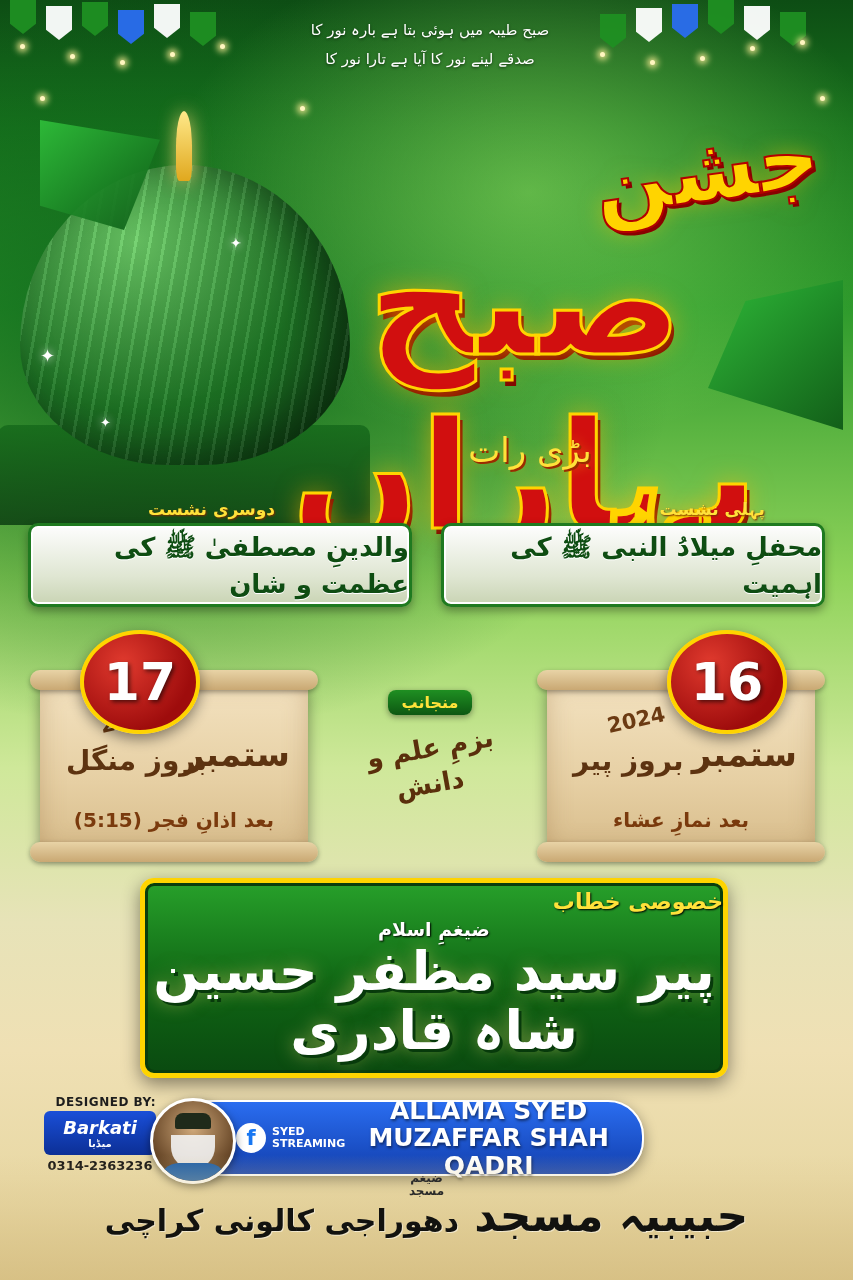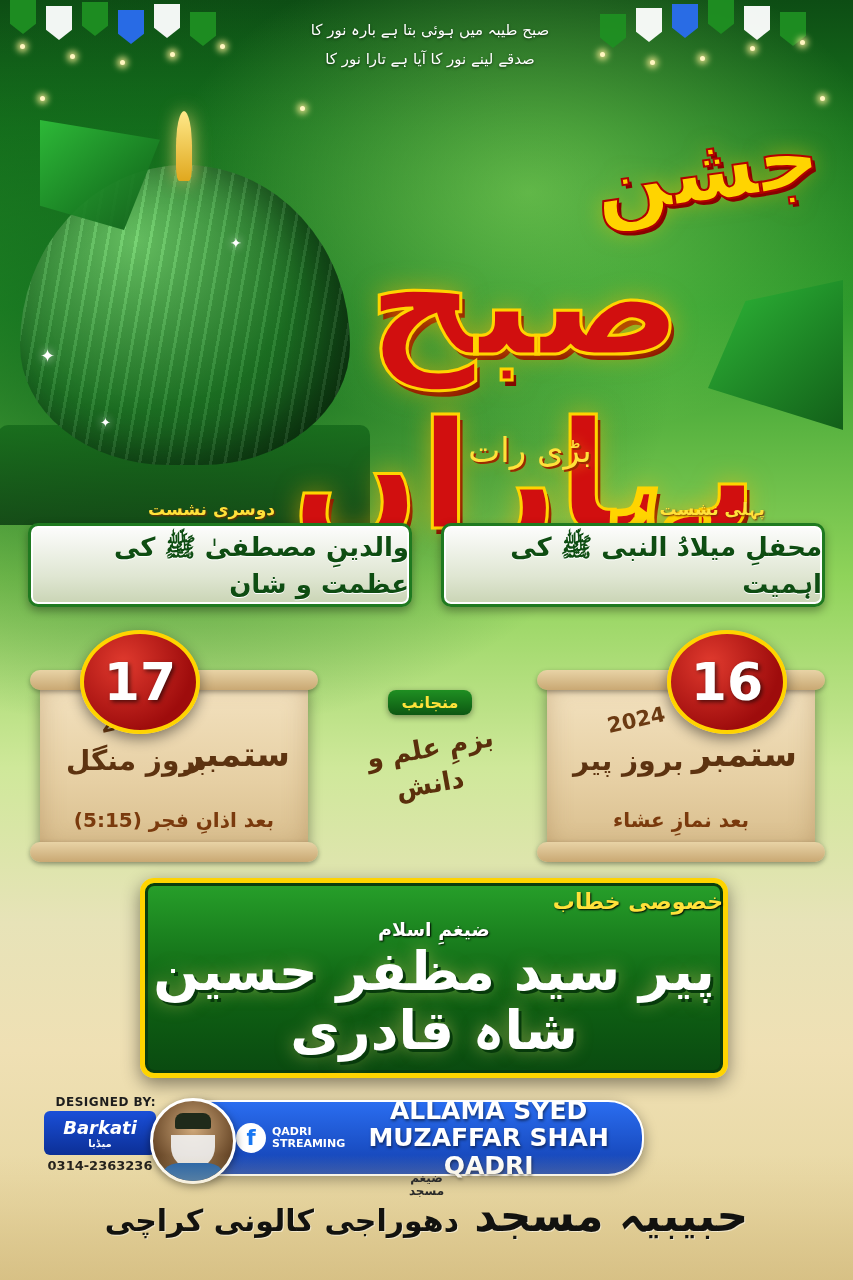--- a/index.html
+++ b/index.html
@@ -303,21 +303,21 @@
   </div>
 
   <div class="livebar">
     <div class="live-photo">
       <div class="cap"></div>
         <div class="beard"></div>
         <div class="shoulders"></div>
     </div>
     <div class="fb">f</div>
     <div class="livetxt">
-      <div>QADRI</div>
+      <div>SYED</div>
       <div>STREAMING</div>
     </div>
     <div class="speaker-en">
       <div>ALLAMA SYED</div>
       <div>MUZAFFAR SHAH QADRI</div>
     </div>
   </div>
 
   <div class="bottomhaze"></div>
 

